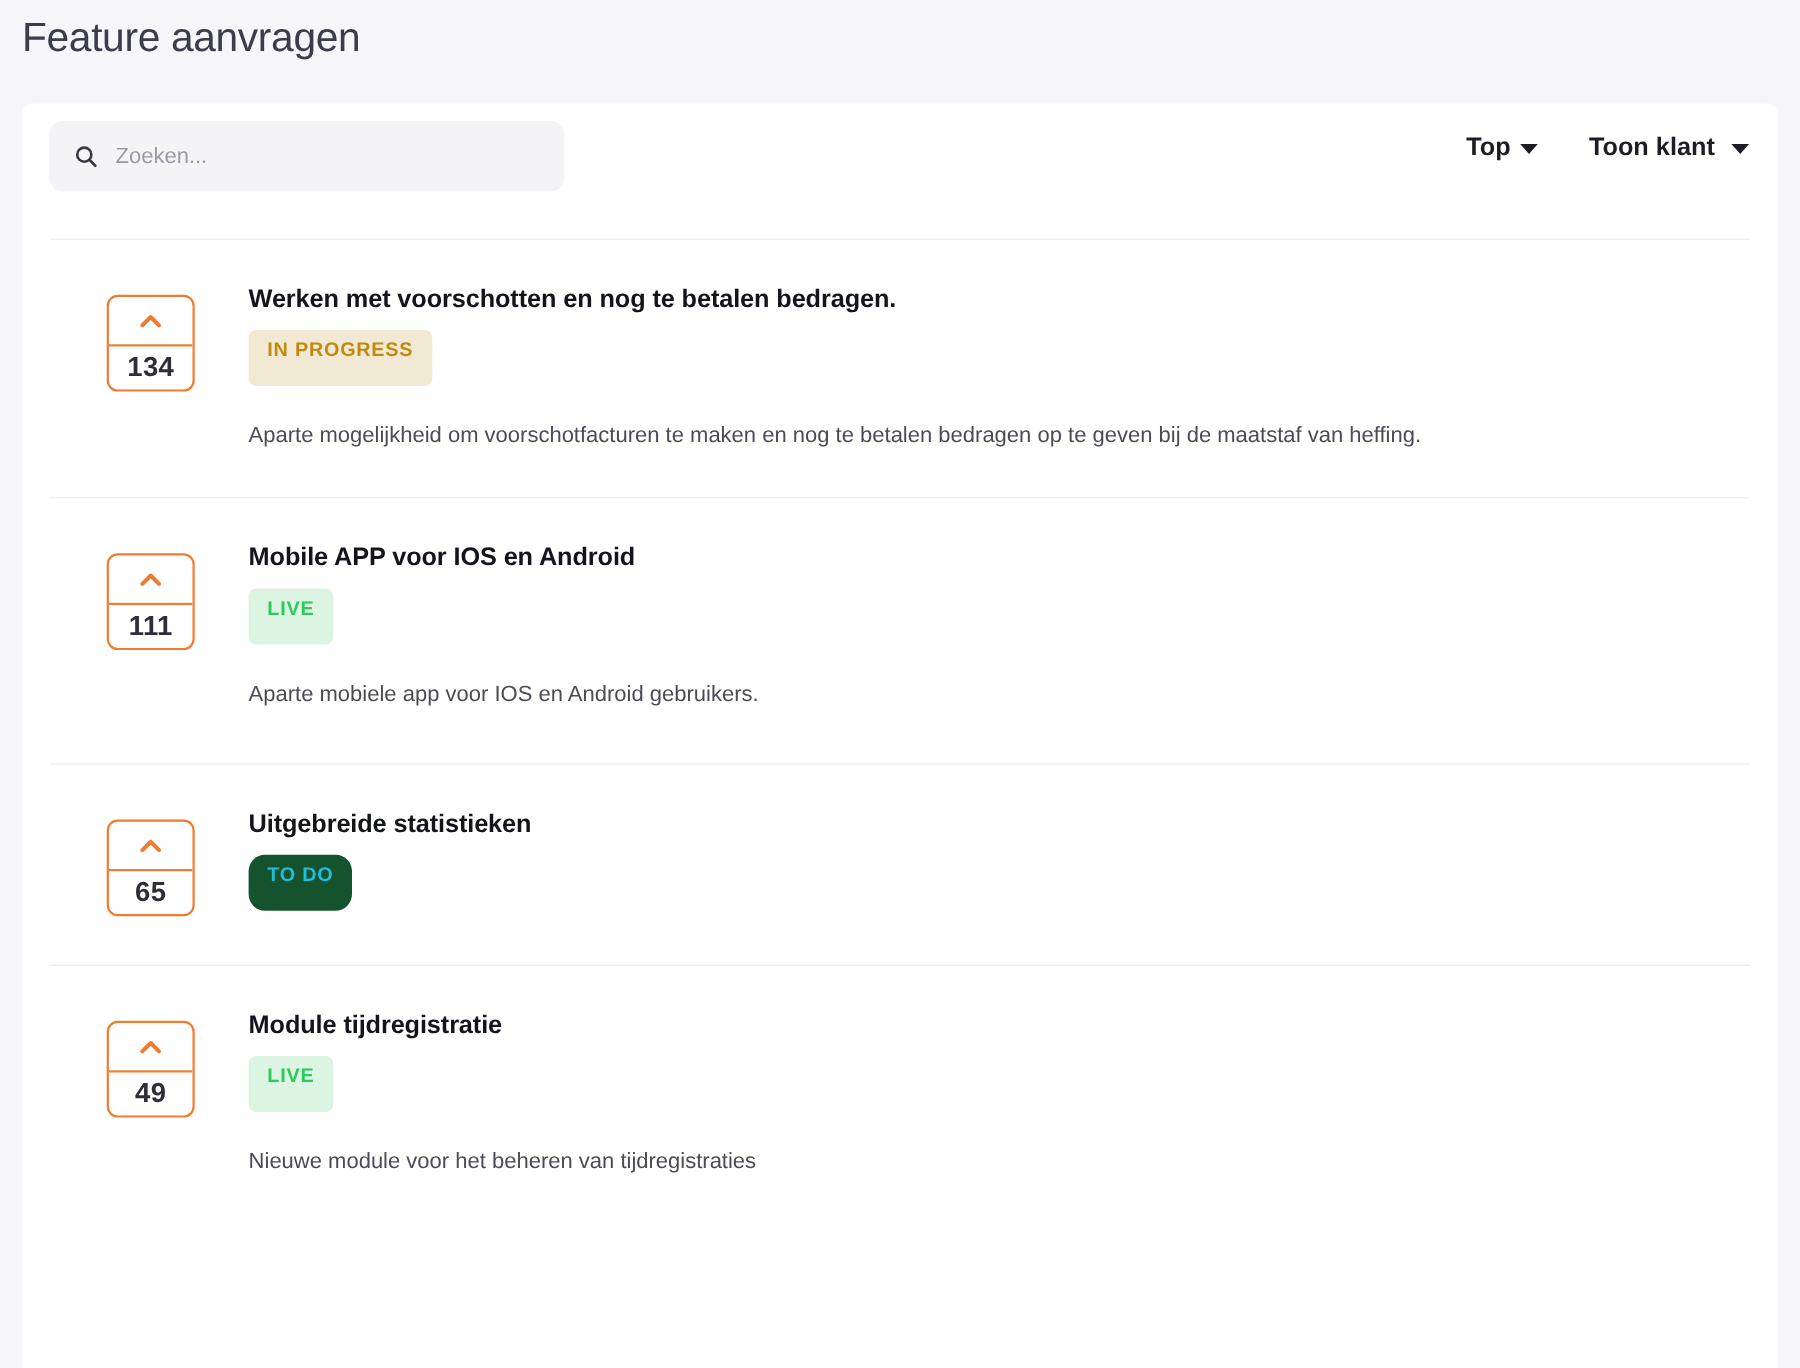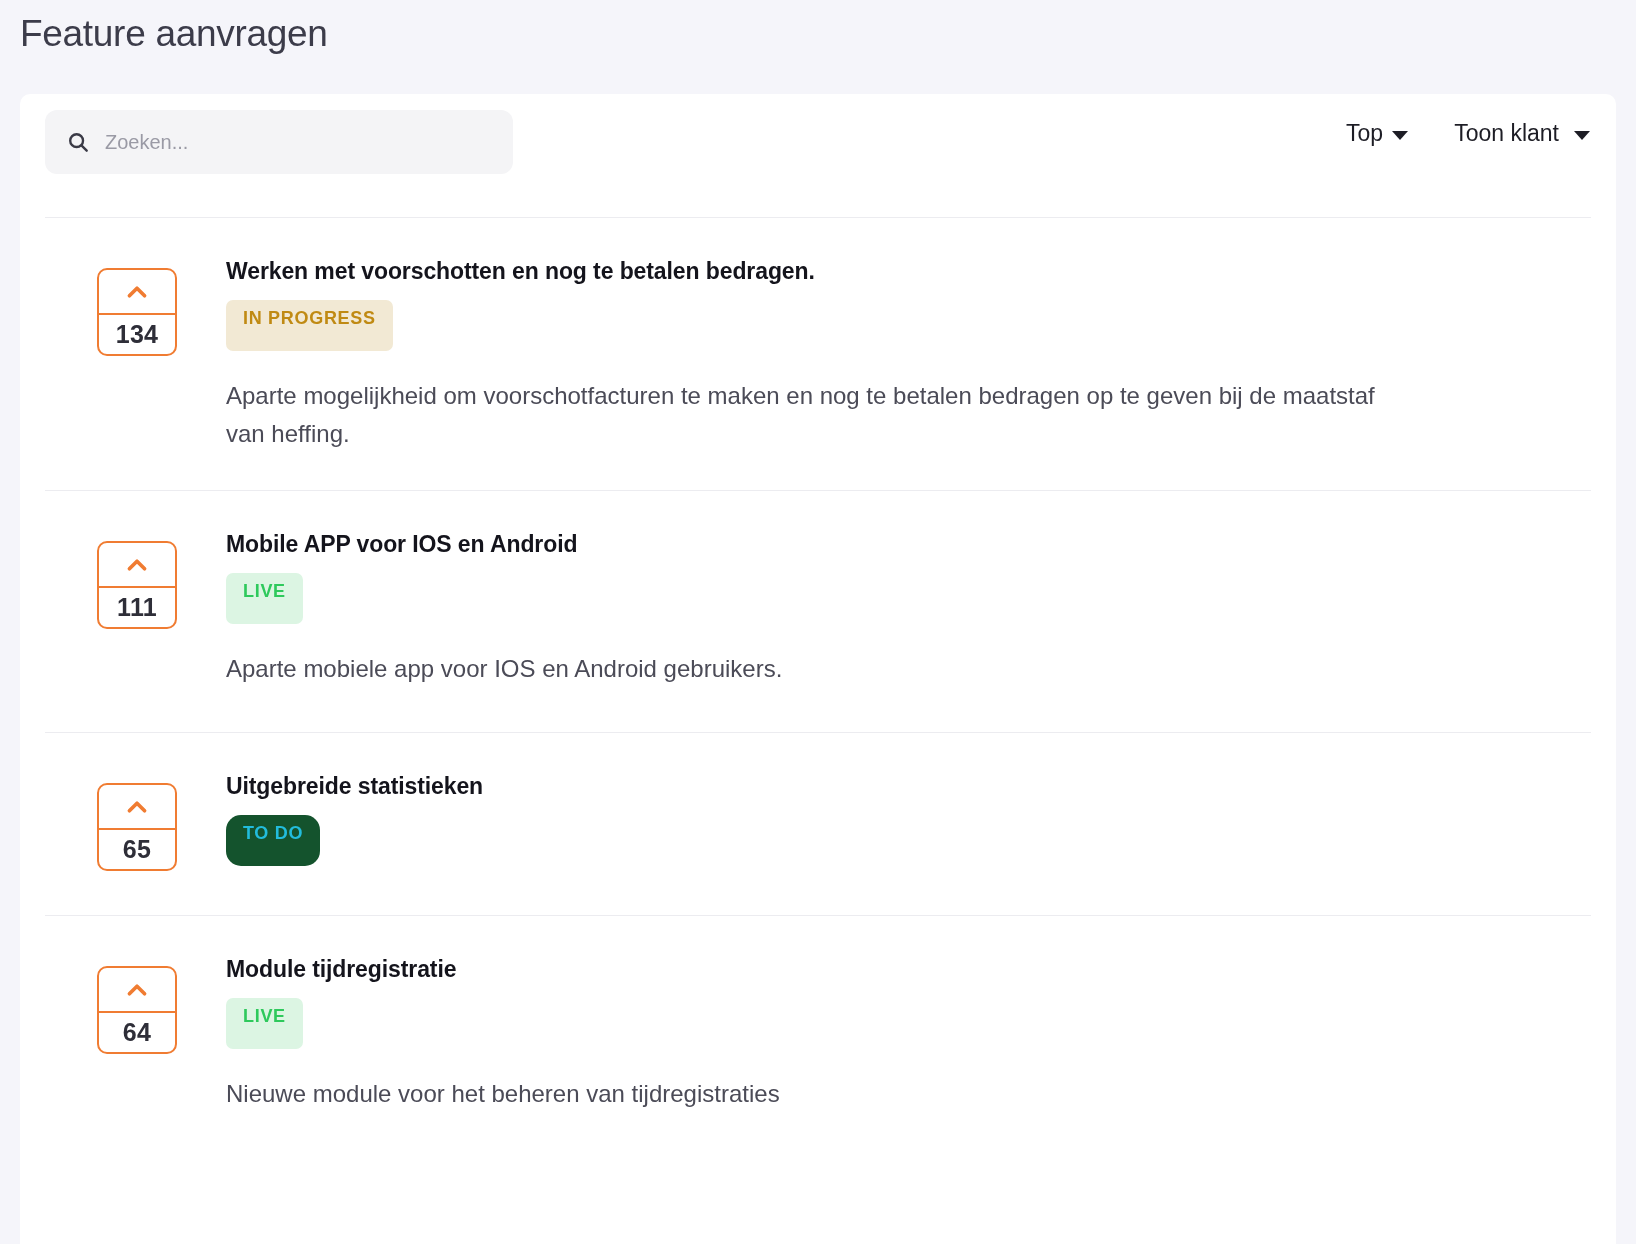--- a/index.html
+++ b/index.html
@@ -91,21 +91,21 @@
     display: flex;
     align-items: center;
     gap: 46px;
   }
 
   .dropdown {
     display: flex;
     align-items: center;
     gap: 9px;
     font-size: 23px;
-    font-weight: 400;
+    font-weight: 700;
     color: #1d1d25;
     cursor: pointer;
     user-select: none;
   }
   .dropdown .caret {
     width: 0; height: 0;
     border-left: 8px solid transparent;
     border-right: 8px solid transparent;
     border-top: 9px solid #1d1d25;
     display: inline-block;
@@ -184,21 +184,21 @@
     padding: 8px 17px 22px 17px;
     border-radius: 7px;
     font-size: 18px;
     font-weight: 700;
     letter-spacing: 0.7px;
     text-transform: uppercase;
   }
 
   .feature-desc {
     margin-top: 26px;
-    font-size: 24px;
+    font-size: 20px;
     line-height: 38px;
     color: #4b4b57;
     max-width: 1175px;
   }
 
   .row-gap { height: 37px; }
   .row-gap-sm { height: 44px; }
 </style>
 </head>
 <body>
@@ -291,21 +291,21 @@
     <div class="row-gap-sm"></div>
     <div class="divider"></div>
 
     <div class="feature-row">
       <div class="vote-box">
         <div class="vote-arrow">
           <svg viewBox="0 0 24 24" width="26" height="26" fill="none" stroke="#f07c32" stroke-width="3.4" stroke-linecap="round" stroke-linejoin="round">
             <polyline points="5,15.5 12,8.5 19,15.5"></polyline>
           </svg>
         </div>
-        <div class="vote-count">64</div>
+        <div class="vote-count">49</div>
       </div>
       <div class="feature-body">
         <div class="feature-title">Module tijdregistratie</div>
         <span class="status-badge" style="background:#dcf5e3;color:#2ec95c;">LIVE</span>
         <div class="feature-desc">Nieuwe module voor het beheren van tijdregistraties</div>
       </div>
     </div>
 
   </div>
 </div>

